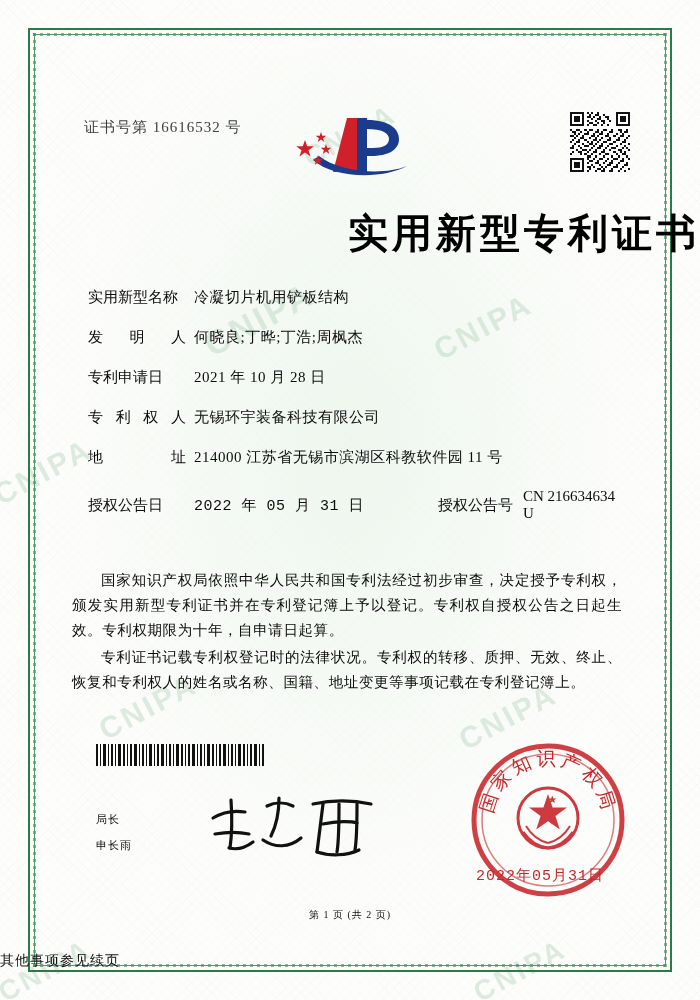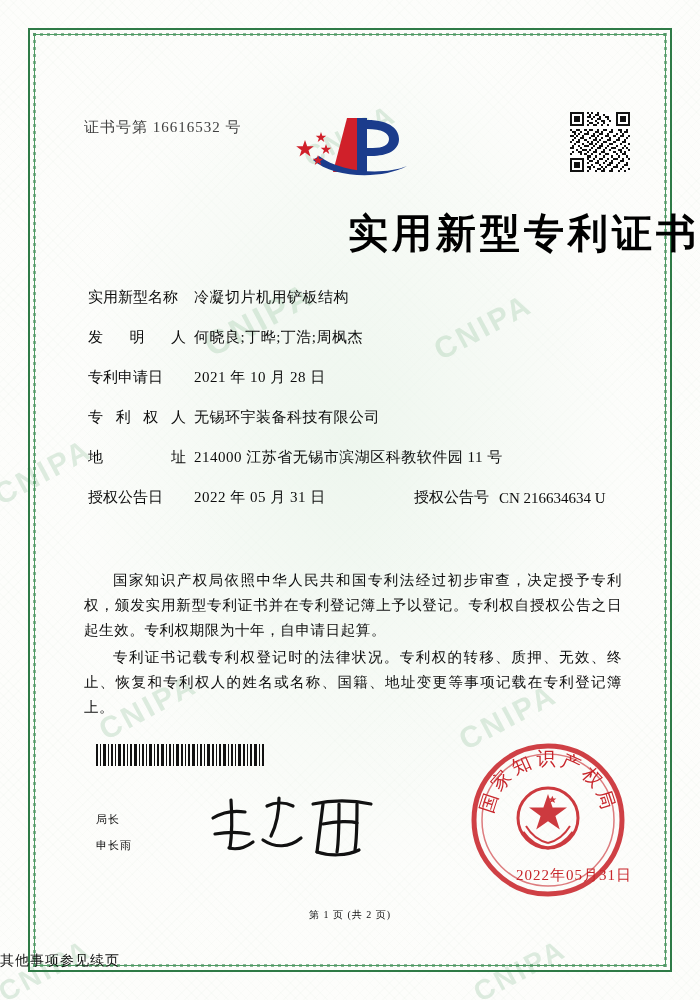--- a/index.html
+++ b/index.html
@@ -143,21 +143,21 @@
 
   
   .fields {
     position: absolute;
     left: 88px;
     top: 288px;
     right: 78px;
   }
   .field-row {
     display: flex;
-    align-items: flex-end;
+    align-items: center;
     margin-bottom: 21px;
     font-size: 15px;
     color: #0c0c0c;
   }
   .field-label {
     width: 106px;
     flex: 0 0 106px;
     letter-spacing: 0px;
     white-space: nowrap;
   }
@@ -169,34 +169,36 @@
     width: 98px;
     flex: 0 0 98px;
   }
   .field-value {
     flex: 1 1 auto;
     letter-spacing: 0.5px;
   }
   .field-row.dual .field-value {
     flex: 0 0 auto;
     width: 220px;
+    font-family: Liberation Mono, monospace;
   }
   .sub-label {
     flex: 0 0 auto;
     white-space: nowrap;
     margin-right: 10px;
+    margin-left: 24px;
   }
   .sub-value {
     flex: 1 1 auto;
   }
 
   
   .paragraphs {
     position: absolute;
-    left: 84px;
+    left: 72px;
     right: 78px;
     top: 568px;
     font-size: 14.5px;
     line-height: 25px;
     color: #0c0c0c;
     text-align: justify;
   }
   .paragraphs p {
     margin: 0 0 2px 0;
     text-indent: 2em;
@@ -233,26 +235,26 @@
   
   .seal {
     position: absolute;
     right: 72px;
     top: 740px;
     width: 160px;
     height: 160px;
   }
   .seal-date {
     position: absolute;
-    right: 68px;
+    right: 96px;
     top: 866px;
     font-size: 15px;
     color: #c8262b;
     letter-spacing: 1px;
-    font-family: Liberation Serif, serif;
+    font-family: Liberation Mono, monospace;
   }
 
   .page-no {
     position: absolute;
     left: 0;
     right: 0;
     top: 908px;
     text-align: center;
     font-size: 10px;
     color: #111;

